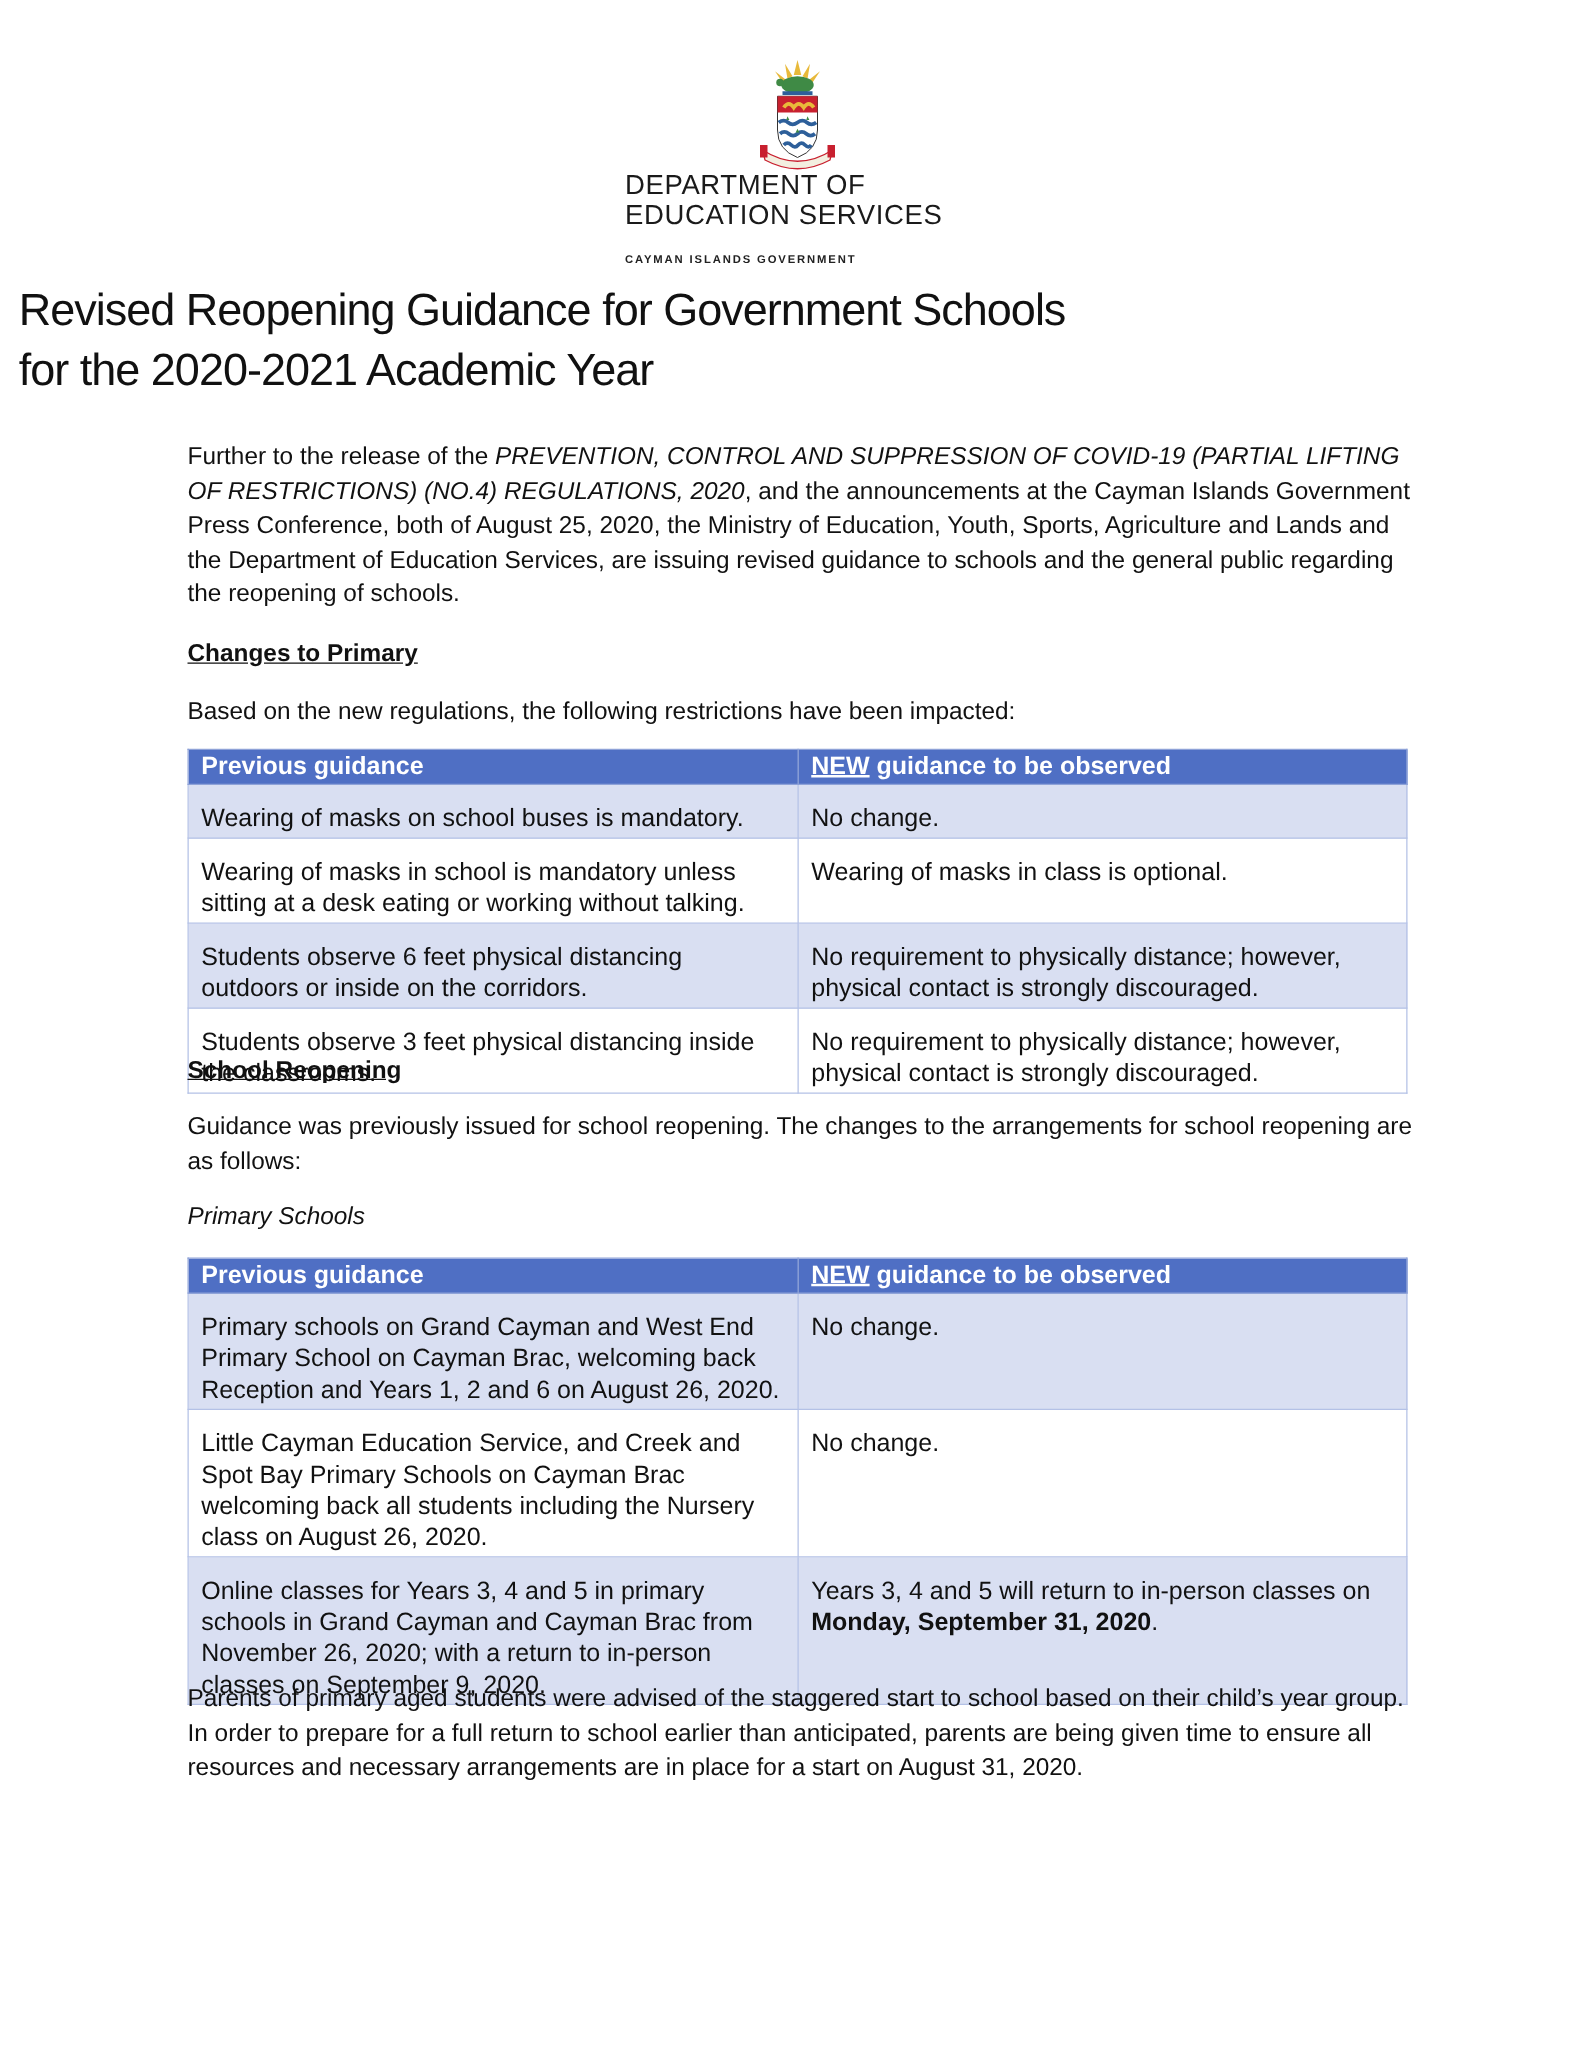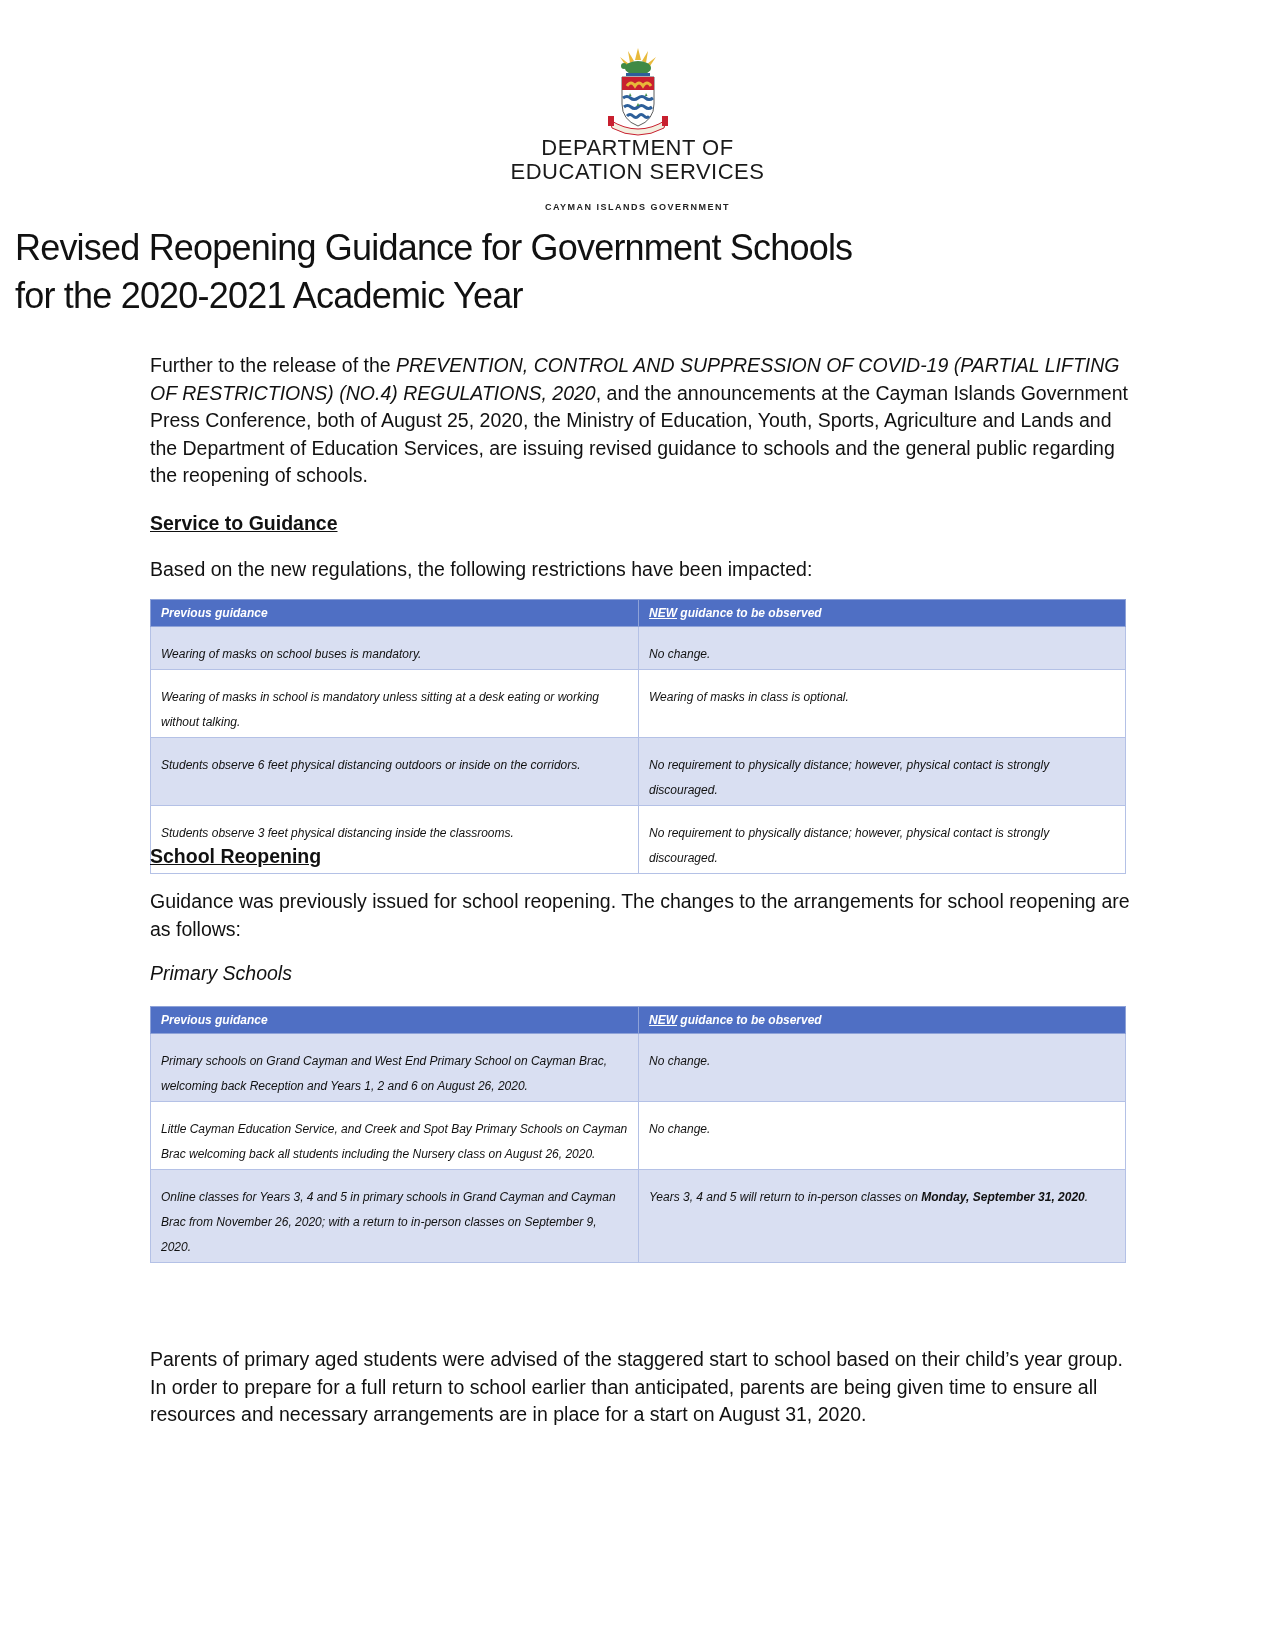--- a/index.html
+++ b/index.html
@@ -1,30 +1,30 @@
 <!DOCTYPE html>
 <html><head>
 <meta charset="utf-8">
 <style>
   html, body { margin: 0; padding: 0; background: #ffffff; }
   body { width: 1275px; height: 1650px; position: relative; overflow: hidden;
          font-family: "Liberation Sans", sans-serif; color: #111; }
   .page { position: absolute; left: 0; top: 0; width: 1275px; height: 1650px; }
-  .logo { position: absolute; left: 500px; top: 46px; width: 275px; text-align: center; }
+  .logo { position: absolute; left: 500px; top: 46px; width: 275px; }
   .crest { display: block; margin: 0 auto; }
   .dept-line1, .dept-line2 { font-family: "Liberation Sans", sans-serif; font-size: 22px; letter-spacing: 0.5px; color: #1a1a1a; line-height: 24px; }
   .dept-line3 { font-size: 9px; letter-spacing: 1.5px; font-weight: bold; color: #222; margin-top: 18px; }
   .title { position: absolute; left: 0; width: 1275px; font-size: 36px; letter-spacing: -0.8px; color: #111; line-height: 48px; margin-left: 15px; }
   .title.t1 { top: 224px; }
   .title.t2 { top: 272px; }
   .body-text { position: absolute; left: 150px; width: 980px; font-size: 19.5px; line-height: 27.5px; color: #111; }
   .body-text i { font-style: italic; }
   .heading { position: absolute; left: 150px; font-size: 19.5px; font-weight: bold; text-decoration: underline; }
   .subheading { position: absolute; left: 150px; font-size: 19.5px; font-style: italic; text-align: right; }
-  table.guid { position: absolute; left: 150px; width: 976px; border-collapse: collapse; font-size: 12px; font-style: italic; }
+  table.guid { position: absolute; left: 150px; width: 976px; border-collapse: collapse; font-size: 20px; }
   table.guid th { background: #4f6fc4; color: #fff; text-align: left; font-weight: bold; padding: 2px 10px; height: 22px; border: 1px solid #8ea2d8; }
   table.guid td { vertical-align: top; padding: 15px 10px 2px 10px; border: 1px solid #b4c1e6; line-height: 25px; }
   table.guid tr.alt td { background: #d9dff2; }
   table.guid tr.plain td { background: #ffffff; }
   table.guid col.c1 { width: 488px; }
   .u { text-decoration: underline; }
 </style>
 </head>
 <body>
 
@@ -64,21 +64,21 @@
     <div class="dept-line3">CAYMAN ISLANDS GOVERNMENT</div>
   </div>
 
   <div class="title t1">Revised Reopening Guidance for Government Schools</div>
   <div class="title t2">for the 2020-2021 Academic Year</div>
 
   <div class="body-text" style="top:352px;">
     <span>Further to the release of the </span><i>PREVENTION, CONTROL AND SUPPRESSION OF COVID-19 (PARTIAL LIFTING OF RESTRICTIONS) (NO.4) REGULATIONS, 2020</i><span>, and the announcements at the Cayman Islands Government Press Conference, both of August 25, 2020, the Ministry of Education, Youth, Sports, Agriculture and Lands and the Department of Education Services, are issuing revised guidance to schools and the general public regarding the reopening of schools.</span>
   </div>
 
-  <div class="heading" style="top:512px;">Service to Guidance</div>
+  <div class="heading" style="top:512px;">Changes to Primary</div>
   <div class="body-text" style="top:556px;">Based on the new regulations, the following restrictions have been impacted:</div>
 
   <table class="guid" style="top:599px;">
     <colgroup>
         <col class="c1">
         <col>
       </colgroup>
     <tbody>
         <tr>
       <th>Previous guidance</th>

